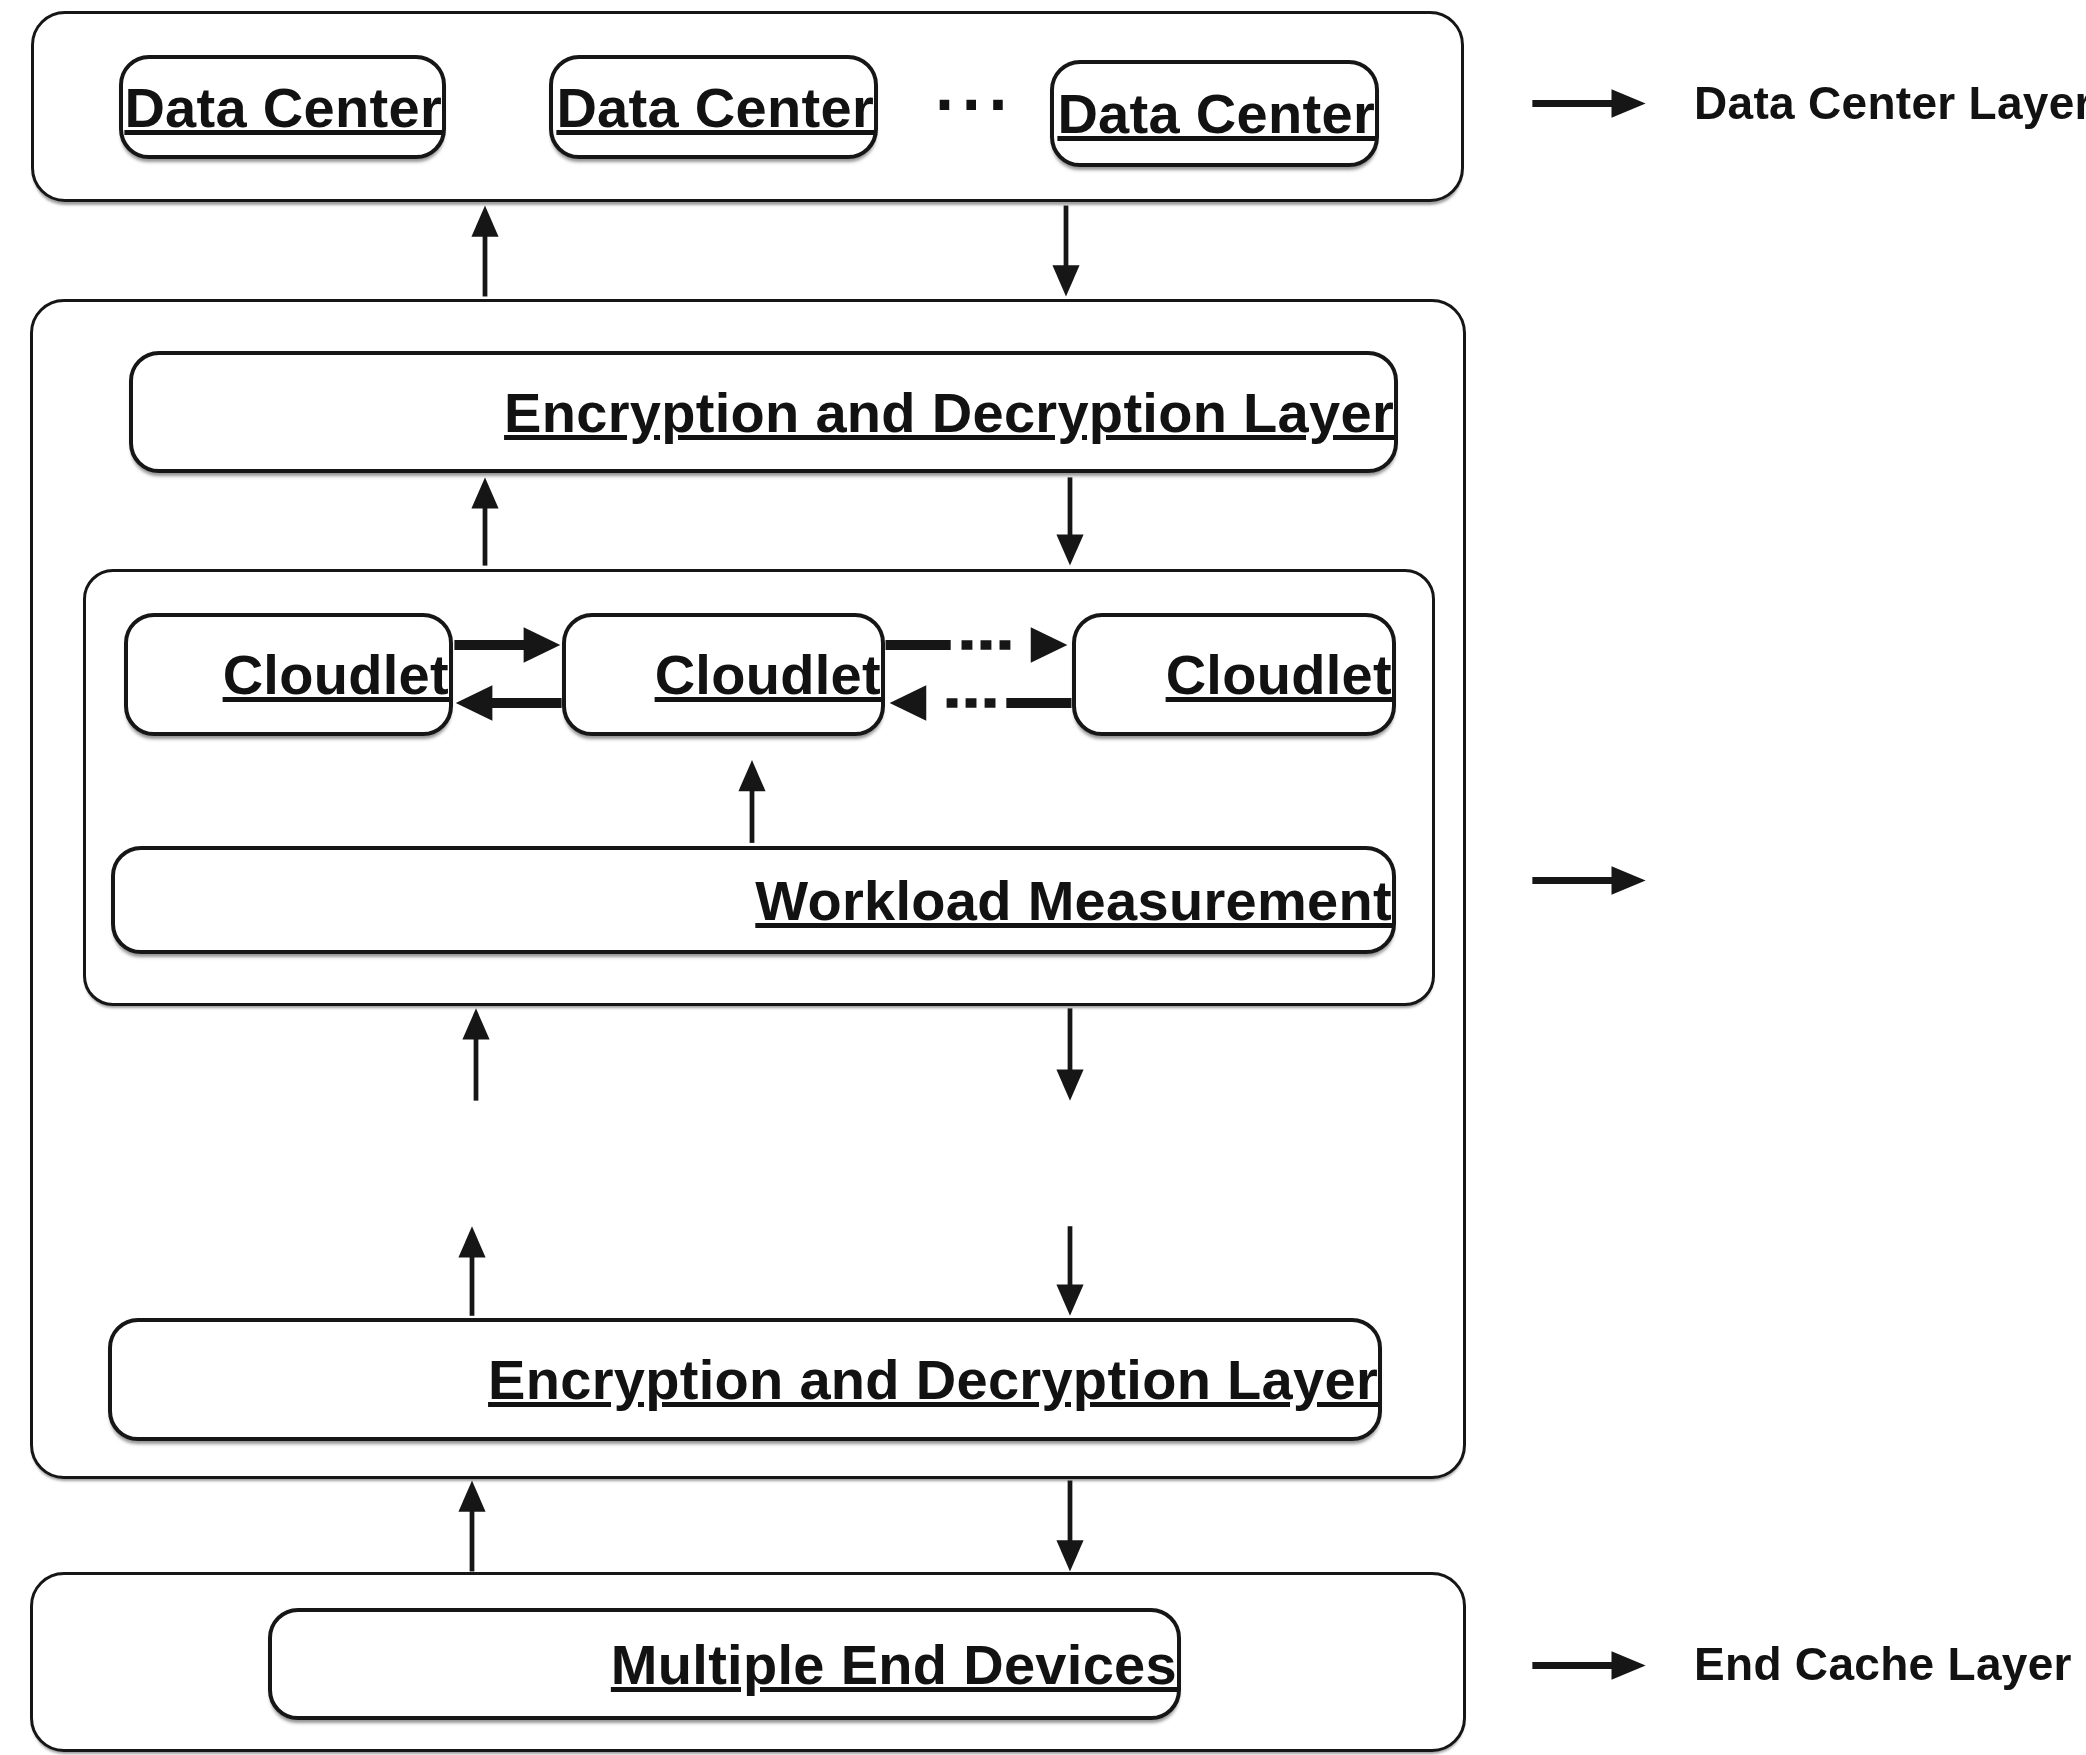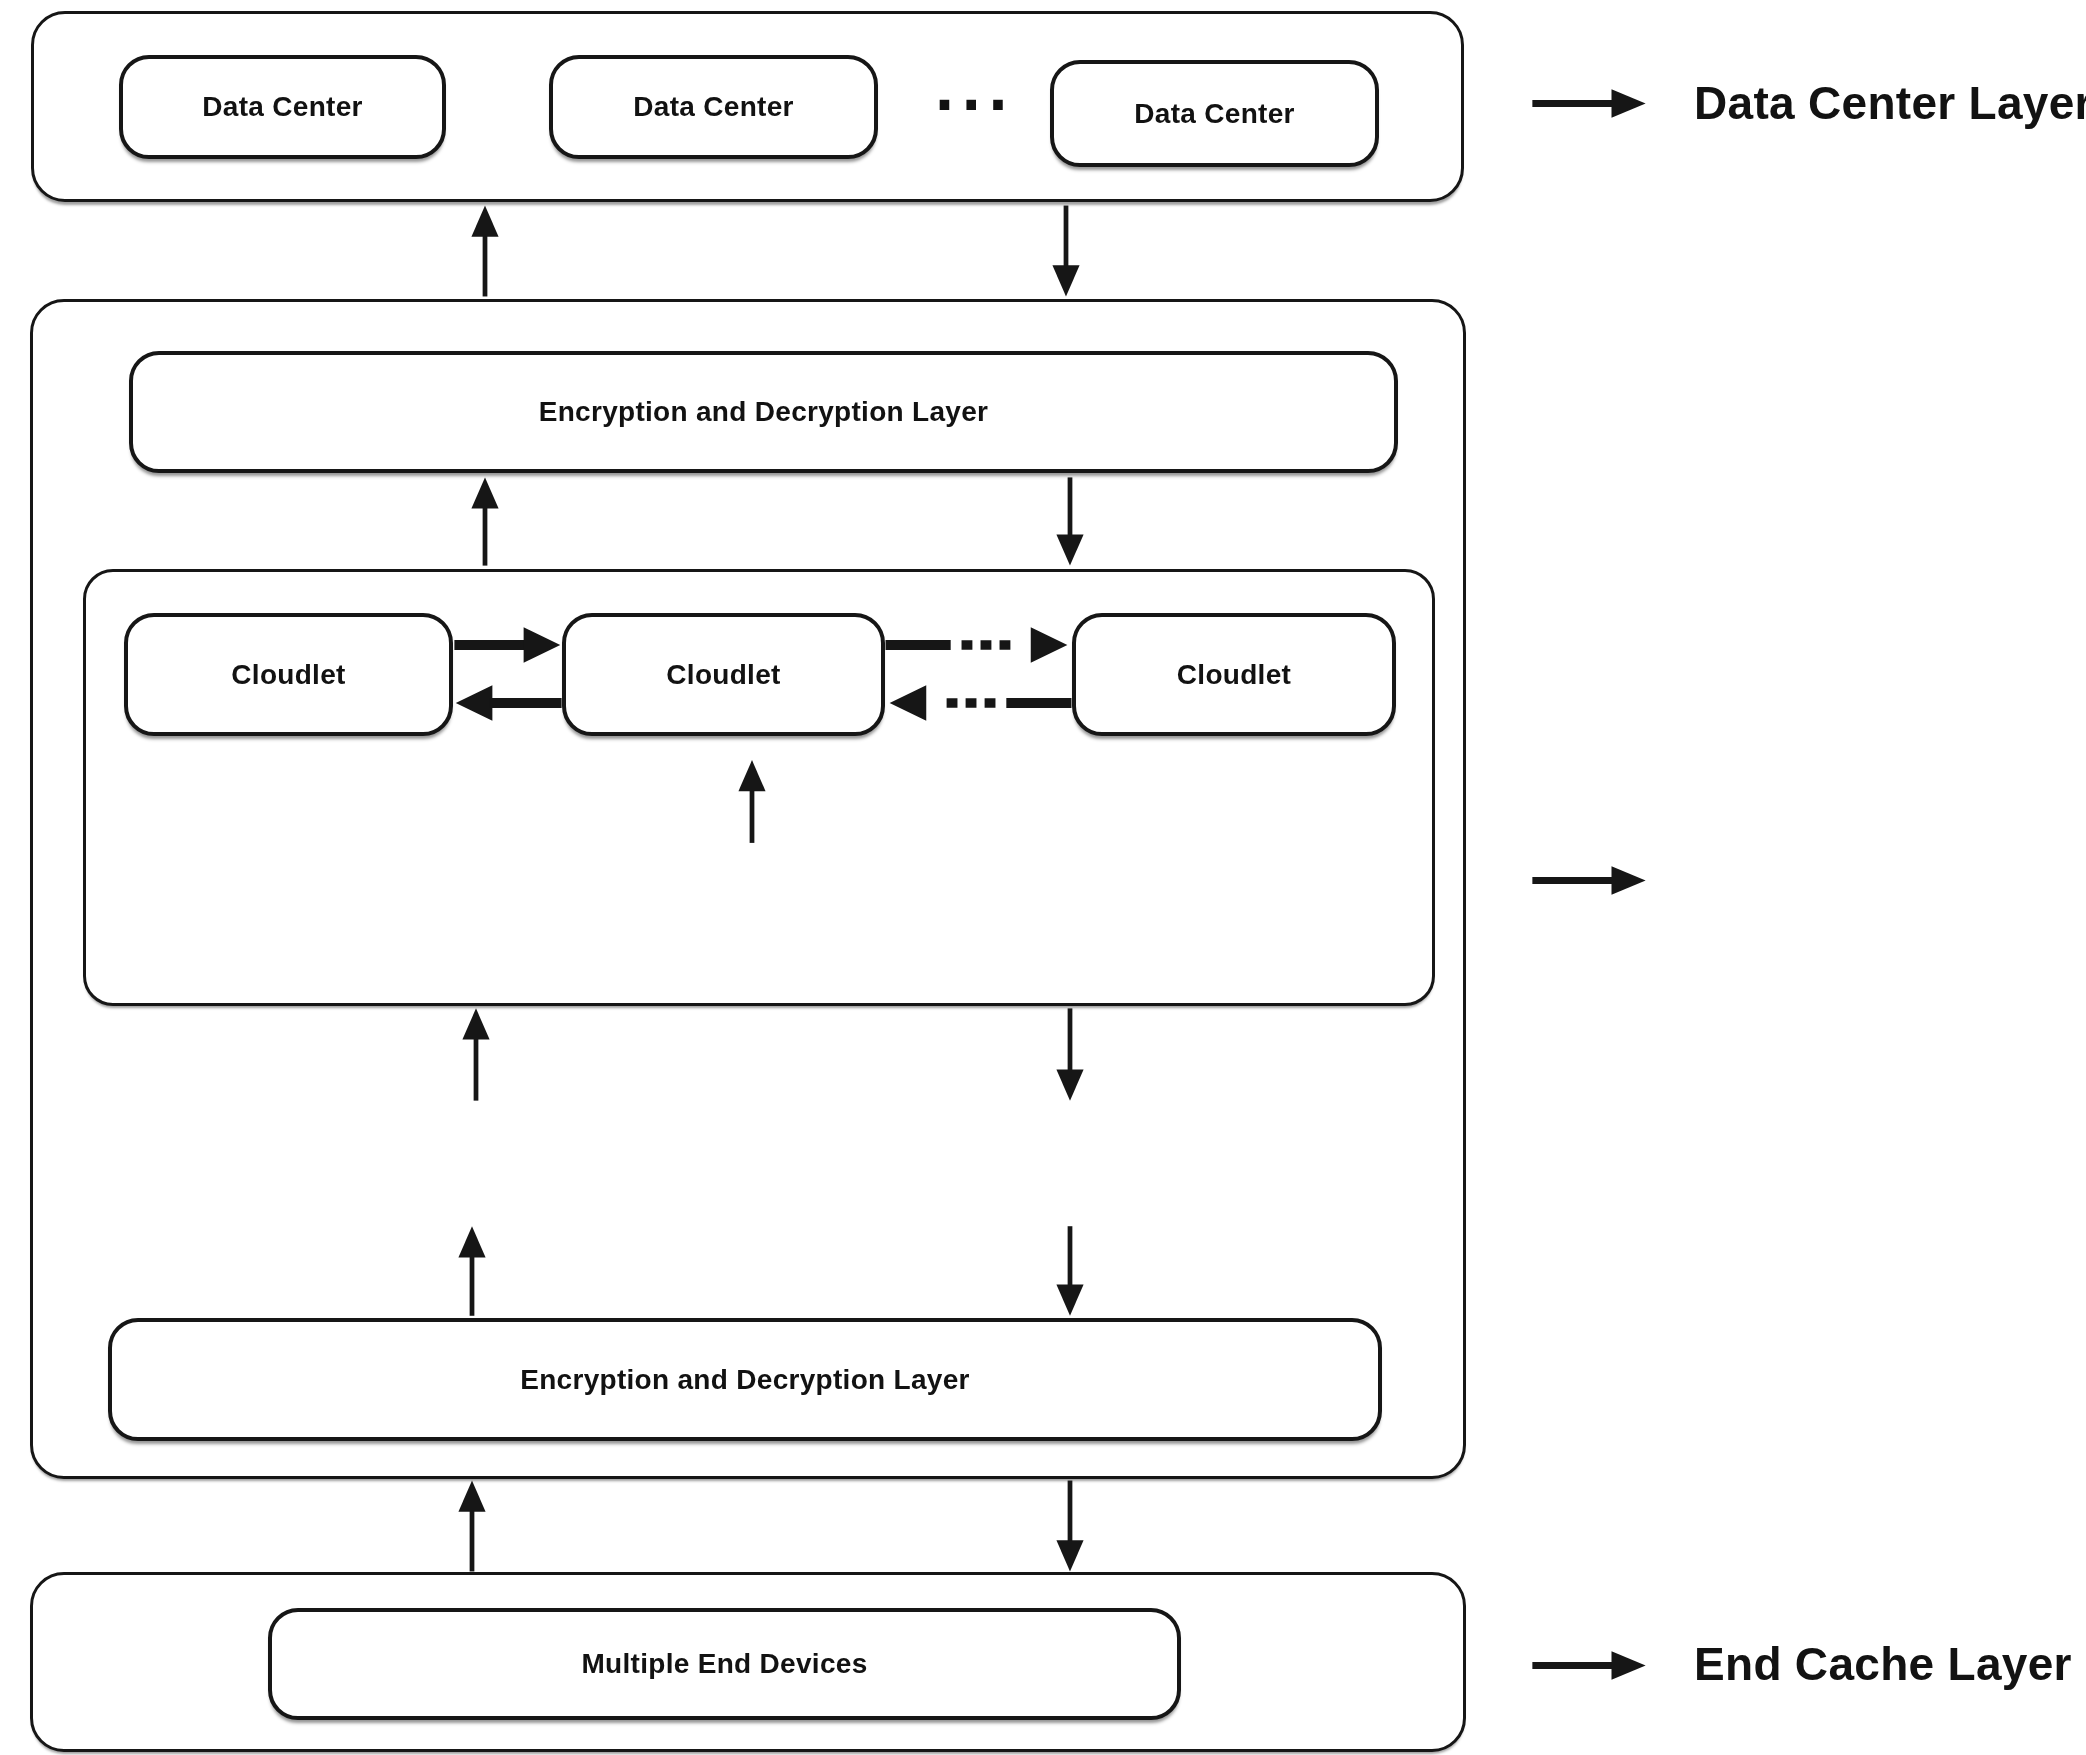--- a/index.html
+++ b/index.html
@@ -19,23 +19,23 @@
     box-shadow:0 4.1px 2.7px -2.1px rgba(0,0,0,0.38);
     box-sizing:border-box;
   }
   .box{
     position:absolute;
     background:#ffffff;
     border:4.1px solid #161616;
     border-radius:30px;
     box-shadow:0 4.8px 3.4px -2.7px rgba(0,0,0,0.42);
     box-sizing:border-box;
-    display:flex;align-items:center;justify-content:center;
-    font-size:28px;font-weight:600;letter-spacing:0.3px;
-    text-align:center;white-space:nowrap;
+    display:flex;align-items:center;justify-content:flex-end;
+    font-size:56px;font-weight:600;letter-spacing:0.3px;
+    text-align:center;white-space:nowrap;text-decoration:underline;
   }
   .legend-label{
     position:absolute;
     font-size:46px;font-weight:600;letter-spacing:0.3px;
     line-height:53px;white-space:nowrap;
   }
   .dots{
     position:absolute;
     font-size:68px;font-weight:800;letter-spacing:4.1px;
     line-height:68px;
@@ -126,20 +126,23 @@
     <rect class="fill" x="118" y="21" width="16" height="14"></rect>
     <rect class="fill" x="146" y="21" width="16" height="14"></rect>
     <line class="ink" x1="178" y1="28" x2="274" y2="28" stroke-width="15"></line>
   </svg>
 
   <svg class="arrow" style="left:733px;top:760px;" width="38" height="83" viewBox="0 0 56 122">
     <line class="ink" x1="28" y1="38" x2="28" y2="122" stroke-width="7"></line>
     <polygon class="fill" points="28,0 8,46 48,46"></polygon>
   </svg>
 
+  <div class="box" style="left:111px;top:846px;width:1285px;height:108px;">
+    <span>Workload Measurement</span>
+  </div>
 
   <svg class="arrow" style="left:1531px;top:864px;" width="116" height="33" viewBox="0 0 170 48">
     <line class="ink" x1="2" y1="24" x2="122" y2="24" stroke-width="10"></line>
     <polygon class="fill" points="118,3 168,24 118,45"></polygon>
   </svg>
 
   <svg class="arrow" style="left:457px;top:1008px;" width="38" height="93" viewBox="0 0 56 136">
     <line class="ink" x1="28" y1="38" x2="28" y2="136" stroke-width="7"></line>
     <polygon class="fill" points="28,0 8,46 48,46"></polygon>
   </svg>

